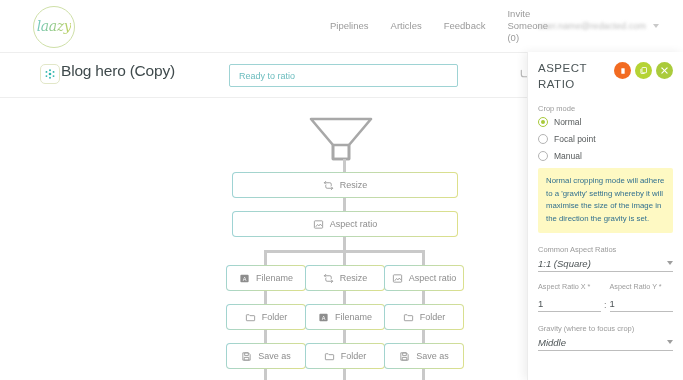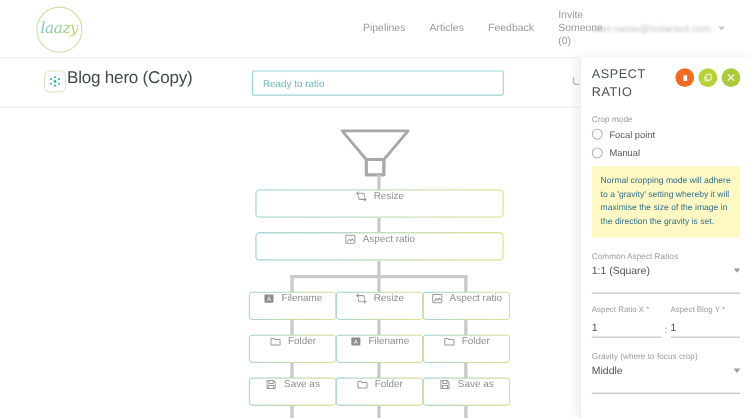--- a/index.html
+++ b/index.html
@@ -107,21 +107,21 @@
   }
   .funnel { position: absolute; left: 305px; top: 14px; }
 
   .connector { position: absolute; background: #c9c9c9; }
 
   .node {
     position: absolute;
     height: 26px;
     border-radius: 4px;
     background: #fff;
-    display: flex; justify-content: center;
+    display: flex; align-items: center; justify-content: center;
     gap: 6px;
     cursor: pointer;
   }
   .node.grad-wide {
     border: 1px solid transparent;
     background:
       linear-gradient(#fff, #fff) padding-box,
       linear-gradient(92deg, #9ed3d4 0%, #b6d8ba 45%, #dde08a 100%) border-box;
   }
   .node.grad-small {
@@ -190,21 +190,21 @@
     font-size: 7.8px;
     line-height: 1.62;
     padding: 7px 8px;
     border-radius: 2px;
   }
 
   .select-field {
     margin-top: 4px;
     border-bottom: 1px solid #bdbdbd;
     display: flex; align-items: center; justify-content: space-between;
-    padding-bottom: 14px; cursor: pointer;
+    padding-bottom: 2px; cursor: pointer; font-style: italic;
   }
   .select-value { font-size: 9.5px; color: #4d5456; }
   .select-caret {
     width: 0; height: 0;
     border-left: 3.5px solid transparent;
     border-right: 3.5px solid transparent;
     border-top: 4px solid #9e9e9e;
   }
   .ratio-row { display: flex; align-items: flex-end; gap: 0; margin-top: 10px; }
   .ratio-col { width: 63px; }
@@ -433,20 +433,24 @@
               <line x1="5" y1="5" x2="19" y2="19"></line>
               <line x1="19" y1="5" x2="5" y2="19"></line>
             </svg>
         </div>
       </div>
     </div>
 
     <div class="field-label">Crop mode</div>
 
     <div class="radio-row">
+      <span class="radio checked"></span>
+      <span class="radio-label">Normal</span>
+    </div>
+    <div class="radio-row">
       <span class="radio"></span>
       <span class="radio-label">Focal point</span>
     </div>
     <div class="radio-row">
       <span class="radio"></span>
       <span class="radio-label">Manual</span>
     </div>
 
     <div class="infobox">Normal cropping mode will adhere to a 'gravity' setting whereby it will maximise the size of the image in the direction the gravity is set.</div>
 
@@ -456,21 +460,21 @@
       <span class="select-caret"></span>
     </div>
 
     <div class="ratio-row">
       <div class="ratio-col">
         <div class="ratio-label">Aspect Ratio X *</div>
         <input class="ratio-input" value="1" style="">
       </div>
       <span class="ratio-sep">:</span>
       <div class="ratio-col">
-        <div class="ratio-label">Aspect Blog Y *</div>
+        <div class="ratio-label">Aspect Ratio Y *</div>
         <input class="ratio-input" value="1" style="">
       </div>
     </div>
 
     <div class="field-label">Gravity (where to focus crop)</div>
     <div class="select-field">
       <span class="select-value">Middle</span>
       <span class="select-caret"></span>
     </div>
   </div>

